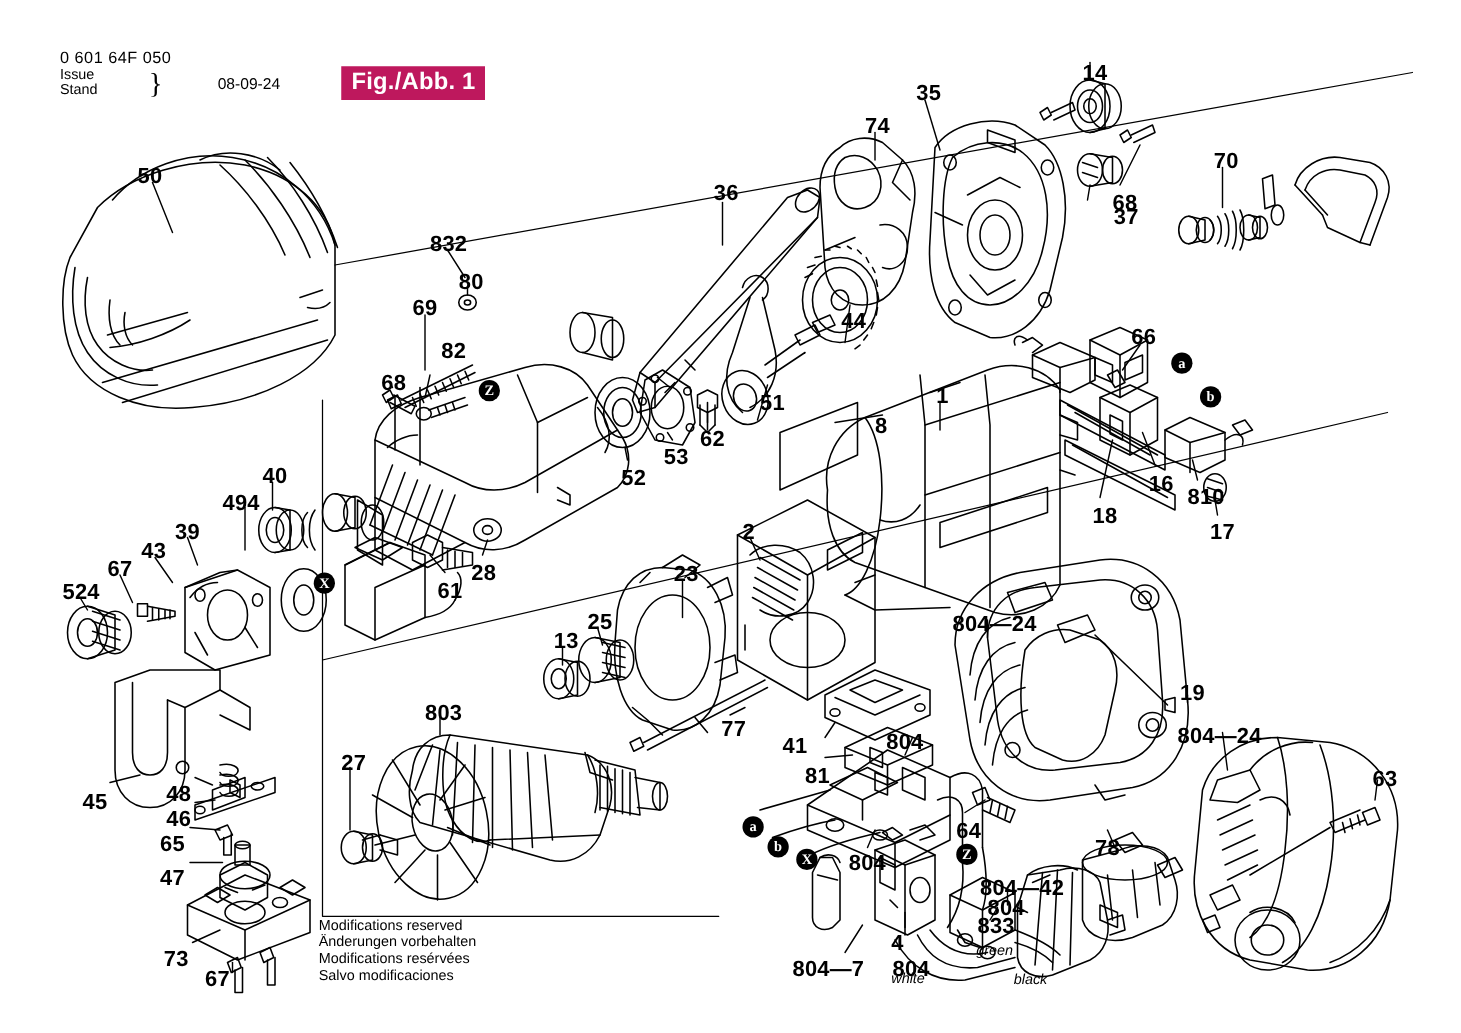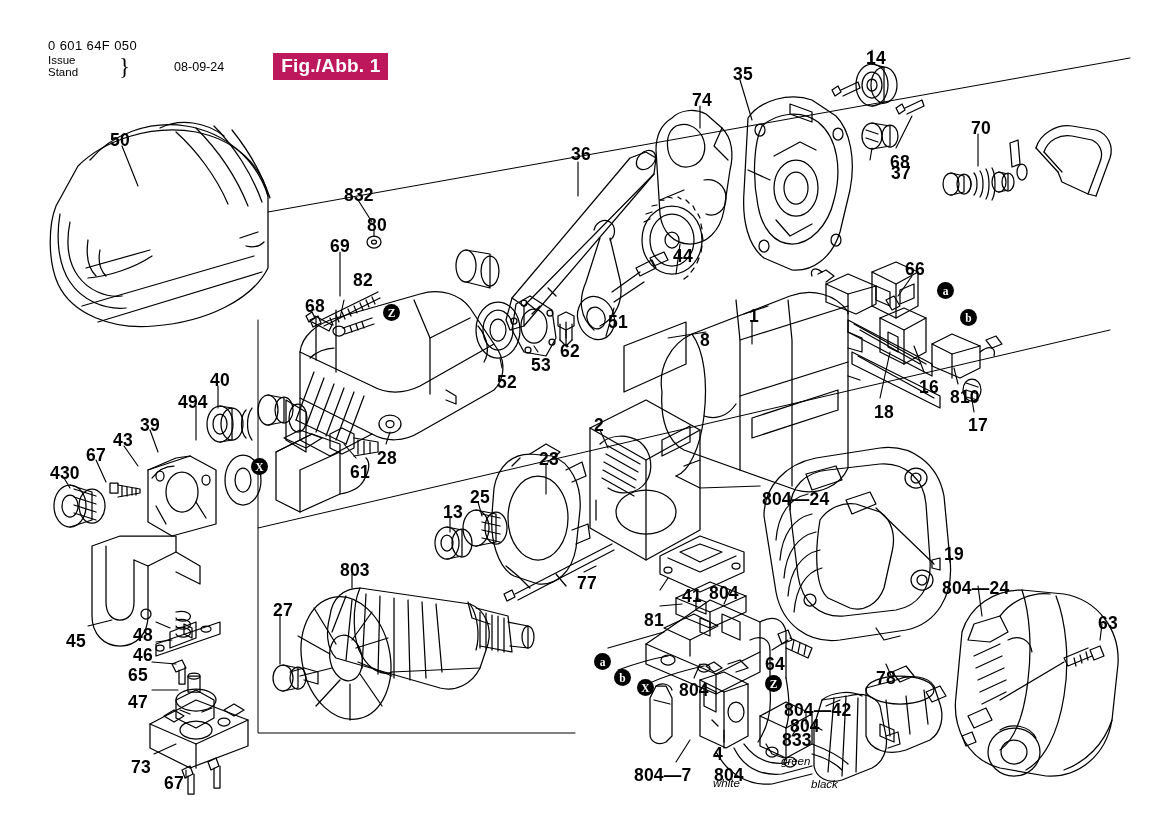--- a/index.html
+++ b/index.html
@@ -725,21 +725,21 @@
       <div class="lbl" style="left: 344px; top: 185px;">832</div>
       <div class="lbl" style="left: 367px; top: 215px;">80</div>
       <div class="lbl" style="left: 330px; top: 236px;">69</div>
       <div class="lbl" style="left: 333px; top: 270px; margin-left: 20px;">82</div>
       <div class="lbl" style="left: 305px; top: 296px;">68</div>
       <div class="lbl" style="left: 210px; top: 370px;">40</div>
       <div class="lbl" style="left: 178px; top: 392px;">494</div>
       <div class="lbl" style="left: 140px; top: 415px;">39</div>
       <div class="lbl" style="left: 113px; top: 430px;">43</div>
       <div class="lbl" style="left: 86px; top: 445px;">67</div>
-      <div class="lbl" style="left: 50px; top: 463px;">430</div>
+      <div class="lbl" style="left: 50px; top: 463px;">524</div>
       <div class="lbl" style="left: 350px; top: 462px;">61</div>
       <div class="lbl" style="left: 377px; top: 448px;">28</div>
       <div class="lbl" style="left: 497px; top: 372px;">52</div>
       <div class="lbl" style="left: 531px; top: 355px;">53</div>
       <div class="lbl" style="left: 560px; top: 341px;">62</div>
       <div class="lbl" style="left: 608px; top: 312px;">51</div>
       <div class="lbl" style="left: 571px; top: 144px;">36</div>
       <div class="lbl" style="left: 673px; top: 246px;">44</div>
       <div class="lbl" style="left: 692px; top: 90px;">74</div>
       <div class="lbl" style="left: 733px; top: 64px;">35</div>
@@ -761,21 +761,21 @@
       <div class="lbl" style="left: 577px; top: 573px;">77</div>
       <div class="lbl" style="left: 340px; top: 560px;">803</div>
       <div class="lbl" style="left: 273px; top: 600px;">27</div>
       <div class="lbl" style="left: 66px; top: 631px;">45</div>
       <div class="lbl" style="left: 133px; top: 625px;">48</div>
       <div class="lbl" style="left: 133px; top: 645px;">46</div>
       <div class="lbl" style="left: 128px; top: 665px;">65</div>
       <div class="lbl" style="left: 128px; top: 692px;">47</div>
       <div class="lbl" style="left: 131px; top: 757px;">73</div>
       <div class="lbl" style="left: 164px; top: 773px;">67</div>
-      <div class="lbl" style="left: 682px; top: 586px;">41</div>
+      <div class="lbl" style="left: 626px; top: 586px;">41</div>
       <div class="lbl" style="left: 644px; top: 610px;">81</div>
       <div class="lbl" style="left: 709px; top: 583px;">804</div>
       <div class="lbl" style="left: 679px; top: 680px;">804</div>
       <div class="lbl" style="left: 765px; top: 654px;">64</div>
       <div class="lbl" style="left: 634px; top: 765px;">804—7</div>
       <div class="lbl" style="left: 714px; top: 765px;">804</div>
       <div class="lbl" style="left: 713px; top: 744px;">4</div>
       <div class="lbl" style="left: 782px; top: 730px;">833</div>
       <div class="lbl" style="left: 790px; top: 716px;">804</div>
       <div class="lbl" style="left: 784px; top: 700px;">804—42</div>
@@ -790,14 +790,20 @@
       <div class="mk" style="left: 960px; top: 309px;">b</div>
       <div class="mk" style="left: 594px; top: 653px;">a</div>
       <div class="mk" style="left: 614px; top: 669px;">b</div>
       <div class="mk" style="left: 637px; top: 679px;">X</div>
       <div class="mk" style="left: 765px; top: 675px;">Z</div>
       <div class="wire" style="left: 781px; top: 755px;">green</div>
       <div class="wire" style="left: 713px; top: 777px;">white</div>
       <div class="wire" style="left: 811px; top: 778px;">black</div>
     </div>
 
+  <div id="note">
+    <div>Modifications reserved</div>
+    <div>Änderungen vorbehalten</div>
+    <div>Modifications resérvées</div>
+    <div>Salvo modificaciones</div>
+  </div>
 
 </div>
 
 </body></html>

